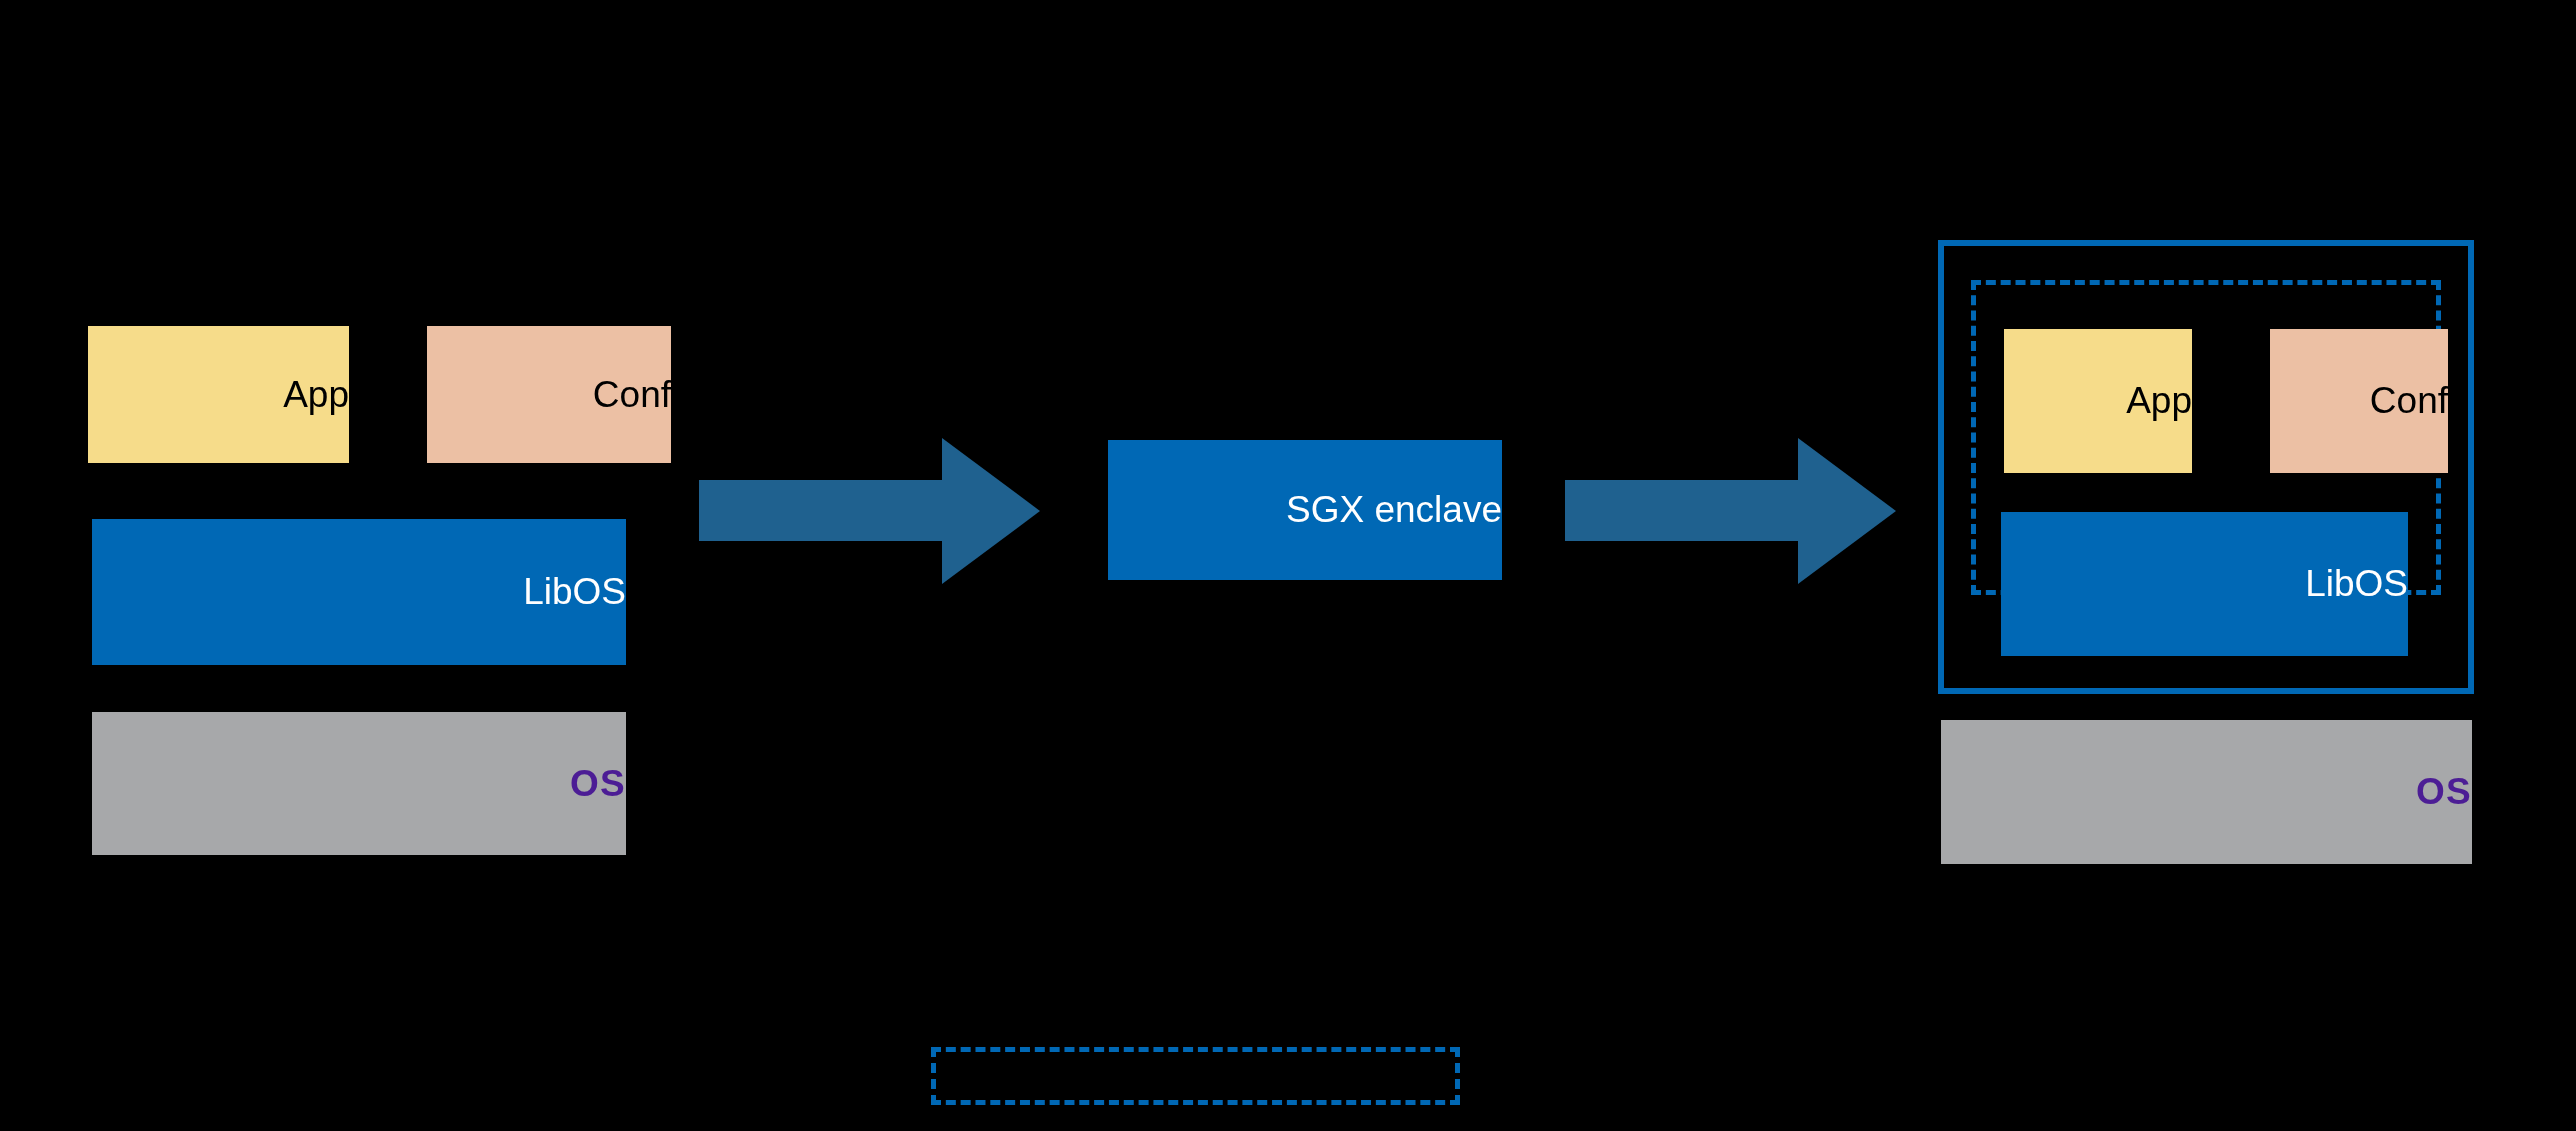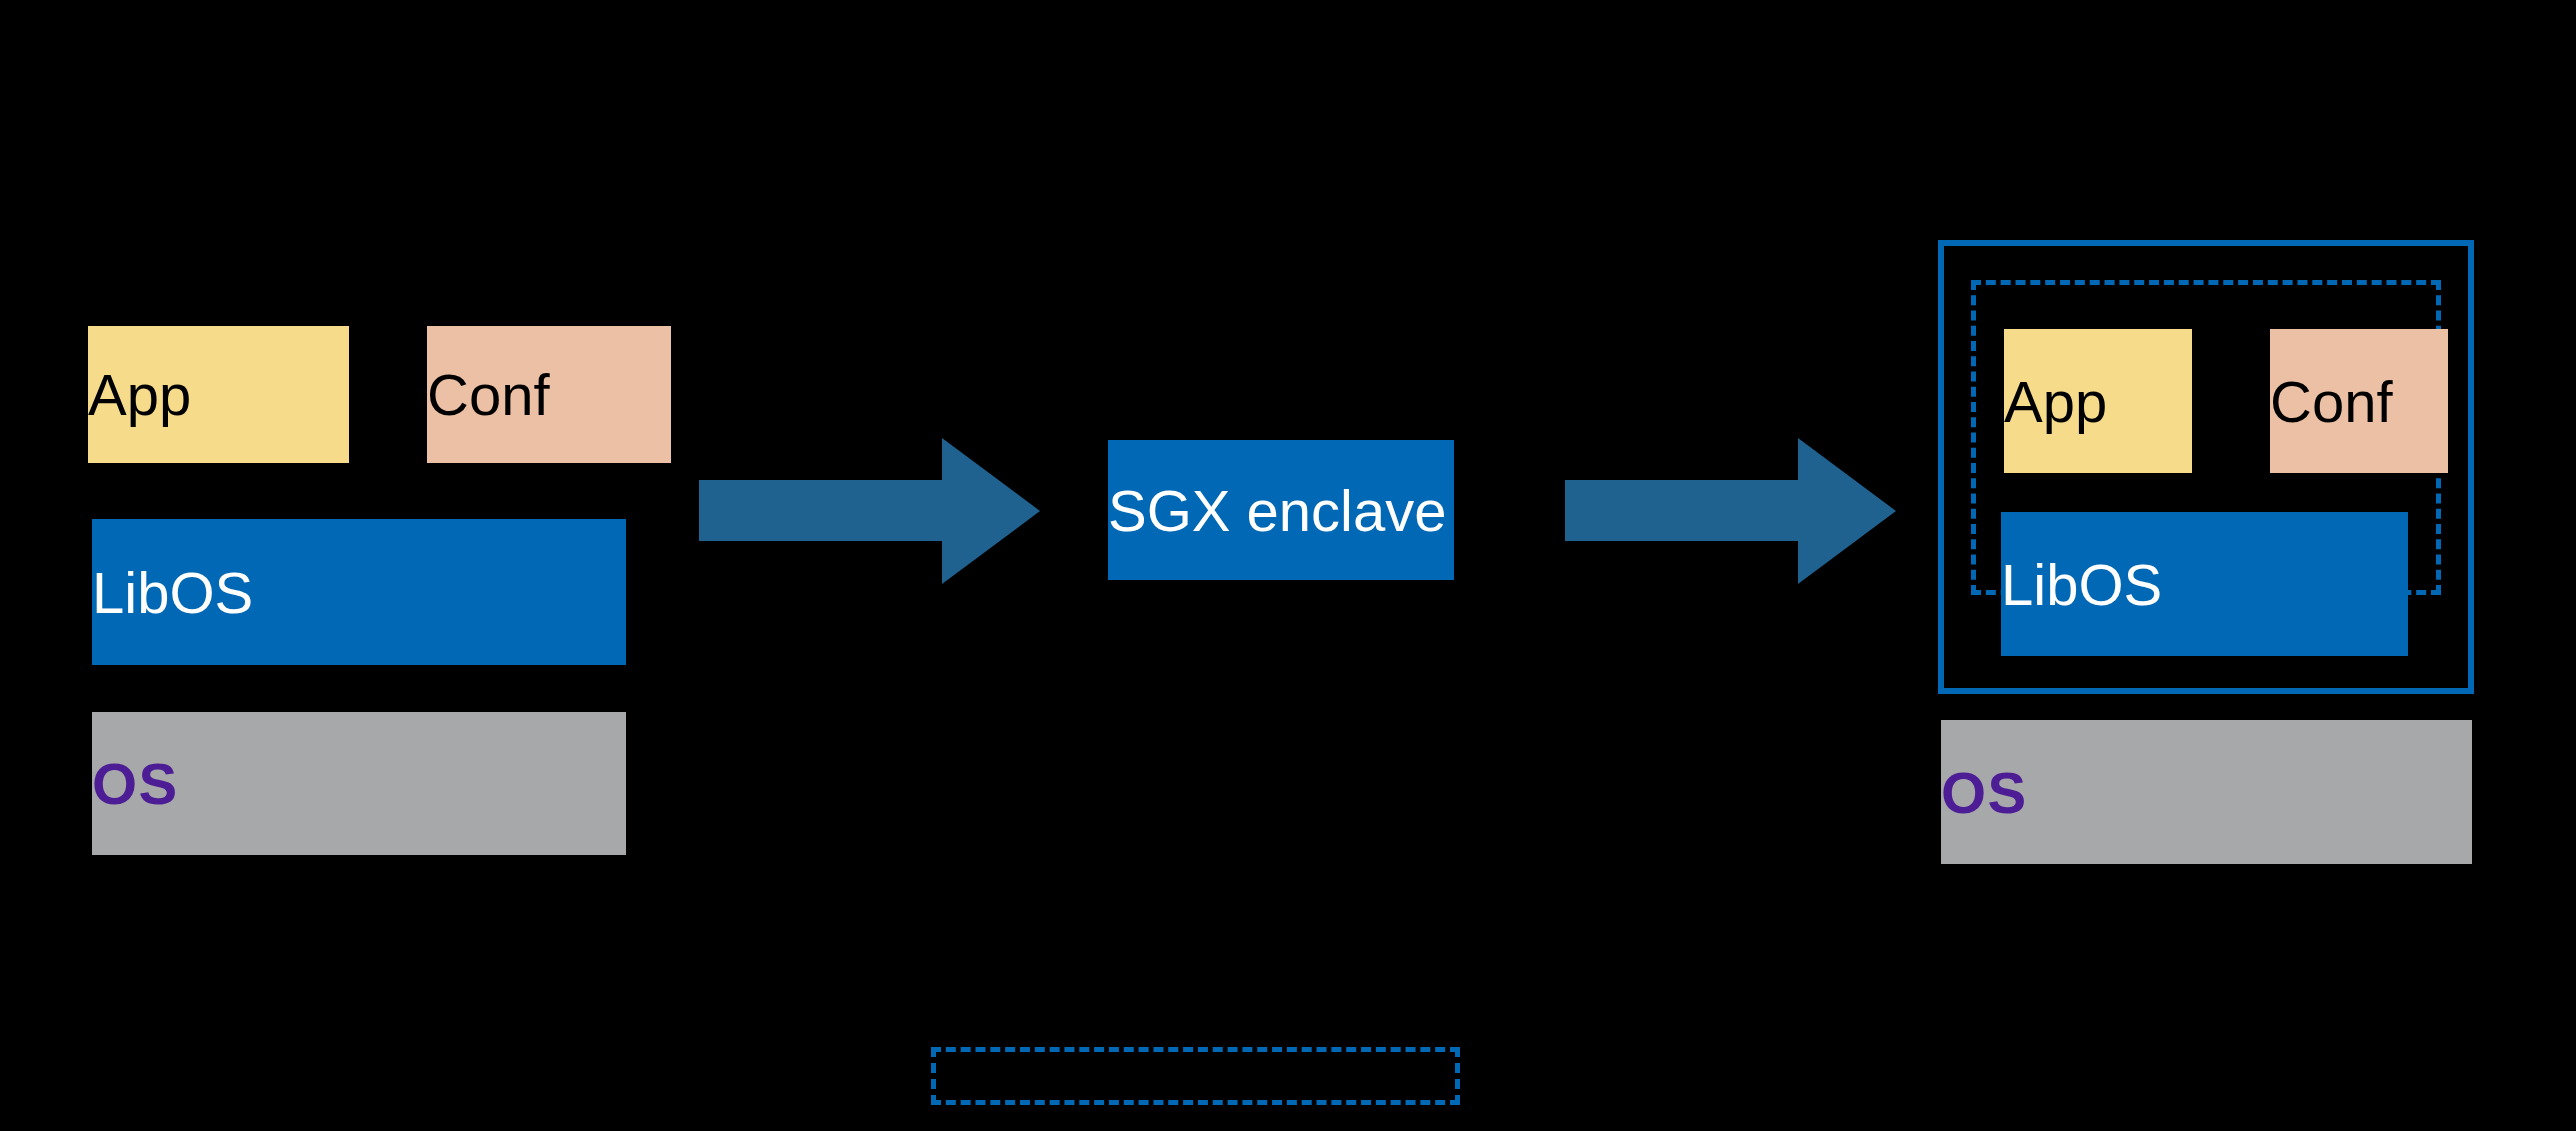--- a/index.html
+++ b/index.html
@@ -10,38 +10,38 @@
     overflow: hidden;
   }
   body {
     font-family: "Liberation Sans", sans-serif;
     position: relative;
   }
   .box {
     position: absolute;
     display: flex;
     align-items: center;
-    justify-content: flex-start;
-    font-size: 58px;
+    justify-content: flex-end;
+    font-size: 37px;
     color: #000000;
     z-index: 2;
   }
   .fill-app   { background: var(--app-fill, #F6DC8A); }
   .fill-conf  { background: var(--conf-fill, #ECC0A4); margin-left: 45px; }
   .fill-blue  { background: var(--blue-fill, #0068B5); color: #ffffff; }
   .fill-gray  { background: var(--gray-fill, #A7A8AA); color: #4c1d95; font-weight: 700; letter-spacing: 1.3px; }
 
   
   .l-app   { left: 88px;  top: 326px;  width: 261px; height: 137px; }
   .l-conf  { left: 382px;  top: 326px;  width: 244px; height: 137px; }
   .l-libos { left: 92px;  top: 519px;  width: 534px; height: 146px; }
   .l-os    { left: 92px;  top: 712px; width: 534px; height: 143px; }
 
   
-  .sgx-box { left: 1108px; top: 440px;  width: 346px; height: 140px; }
+  .sgx-box { left: 1108px; top: 440px;  width: 394px; height: 140px; }
 
   
   .arrow {
     position: absolute;
     height: 145px;
     z-index: 2;
   }
   .arrow .shaft {
     position: absolute;
     left: 0;

